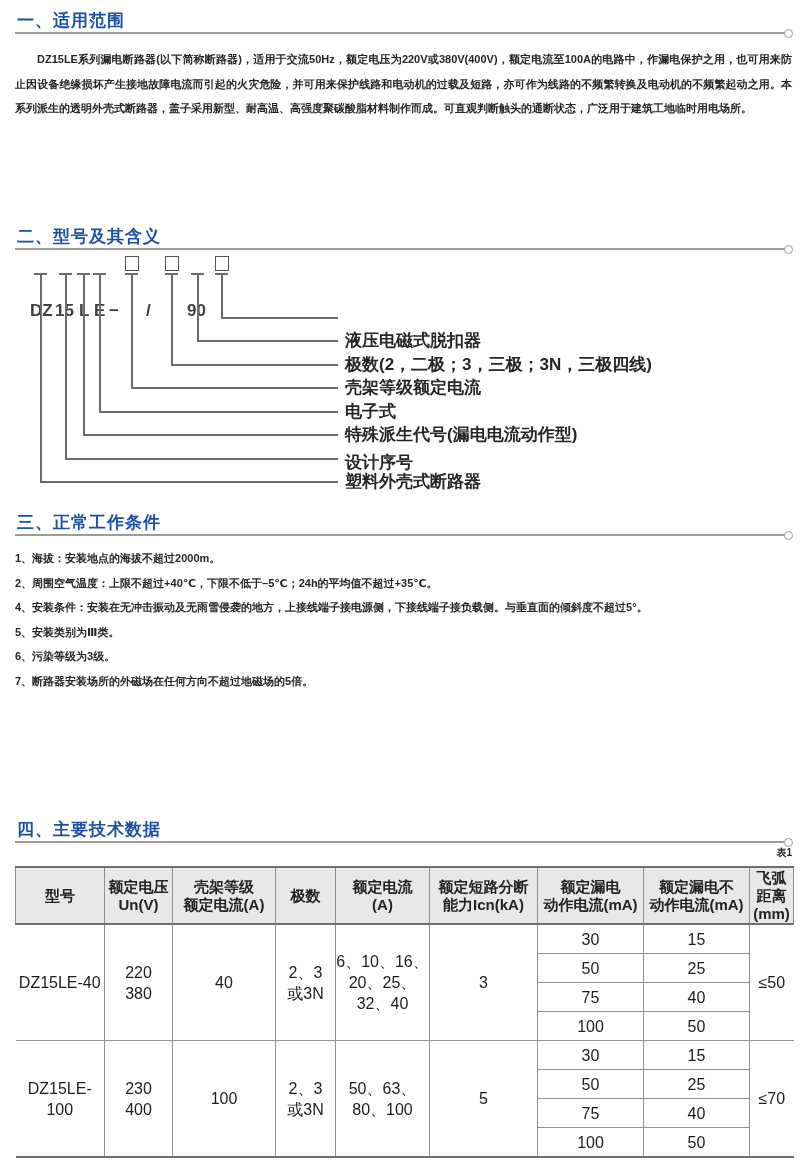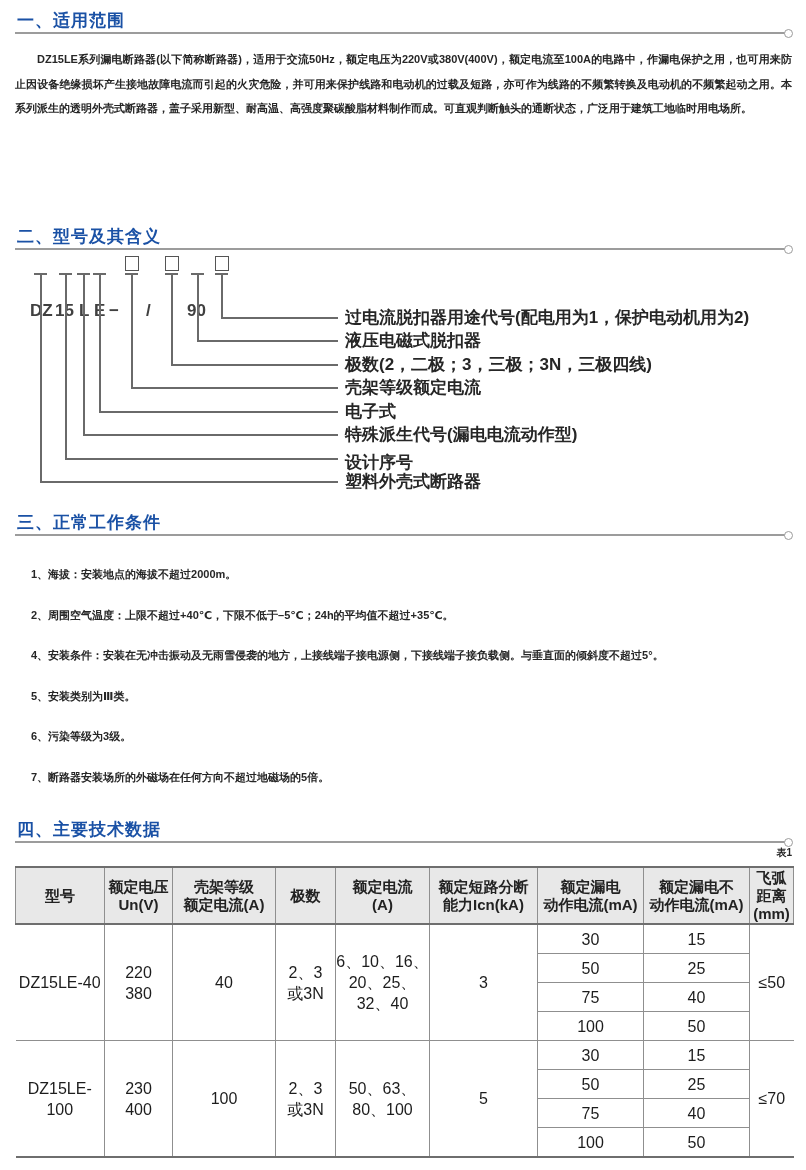--- a/index.html
+++ b/index.html
@@ -26,21 +26,21 @@
   }
   .rule .endcap{
     position:absolute;right:-8px;top:-3px;width:7px;height:7px;border-radius:50%;
     border:1.5px solid var(--rule);background:#fff;
   }
   .bodytext{
     left:15px;width:777px;font-size:11px;line-height:24.5px;font-weight:bold;
     color:var(--body);text-align:justify;
   }
   .bodytext p{margin:0;text-indent:2em;}
-  .cond-list div{margin:16px;}
+  .cond-list div{margin:0;}
   
   #diagram{left:0;top:252px;width:806px;height:252px;}
   .code-part{
     position:absolute;top:2px;font-size:17px;font-weight:bold;color:#404040;line-height:18px;margin-top:48px;
   }
   .code-box{
     position:absolute;top:4px;width:12px;height:13px;border:1.5px solid #555;background:#fff;
   }
   .dline{position:absolute;background:var(--diagline);}
   .diag-label{
@@ -122,21 +122,20 @@
     <div class="dline" style="left: 171px; top: 21px; width: 1.5px; height: 91px;"></div>
     <div class="dline" style="left: 171px; top: 112px; width: 167px; height: 1.5px;"></div>
     <div class="diag-label" style="left: 345px; top: 103px;">极数(2，二极；3，三极；3N，三极四线)</div>
     <div class="dline" style="left: 191px; top: 21px; width: 13px; height: 1.5px;"></div>
     <div class="dline" style="left: 197px; top: 21px; width: 1.5px; height: 67px;"></div>
     <div class="dline" style="left: 197px; top: 88px; width: 141px; height: 1.5px;"></div>
     <div class="diag-label" style="left: 345px; top: 79px;">液压电磁式脱扣器</div>
     <div class="dline" style="left: 215px; top: 21px; width: 13px; height: 1.5px;"></div>
     <div class="dline" style="left: 221px; top: 21px; width: 1.5px; height: 44px;"></div>
     <div class="dline" style="left: 221px; top: 65px; width: 117px; height: 1.5px;"></div>
-    <div class="diag-label" style="left: 345px; top: 56px;">过电流脱扣器用途代号(配电用为1，保护电动机用为2)</div>
   </div>
 
 <div class="abs sec-head" style="top:511px">三、正常工作条件</div>
 <div class="abs rule" style="top:534px">
     <span class="endcap"></span>
   </div>
 <div class="abs bodytext cond-list" style="top:546px" id="cond-list">
     <div>1、海拔：安装地点的海拔不超过2000m。</div>
     <div>2、周围空气温度：上限不超过+40℃，下限不低于–5℃；24h的平均值不超过+35℃。</div>
     <div>4、安装条件：安装在无冲击振动及无雨雪侵袭的地方，上接线端子接电源侧，下接线端子接负载侧。与垂直面的倾斜度不超过5°。</div>

